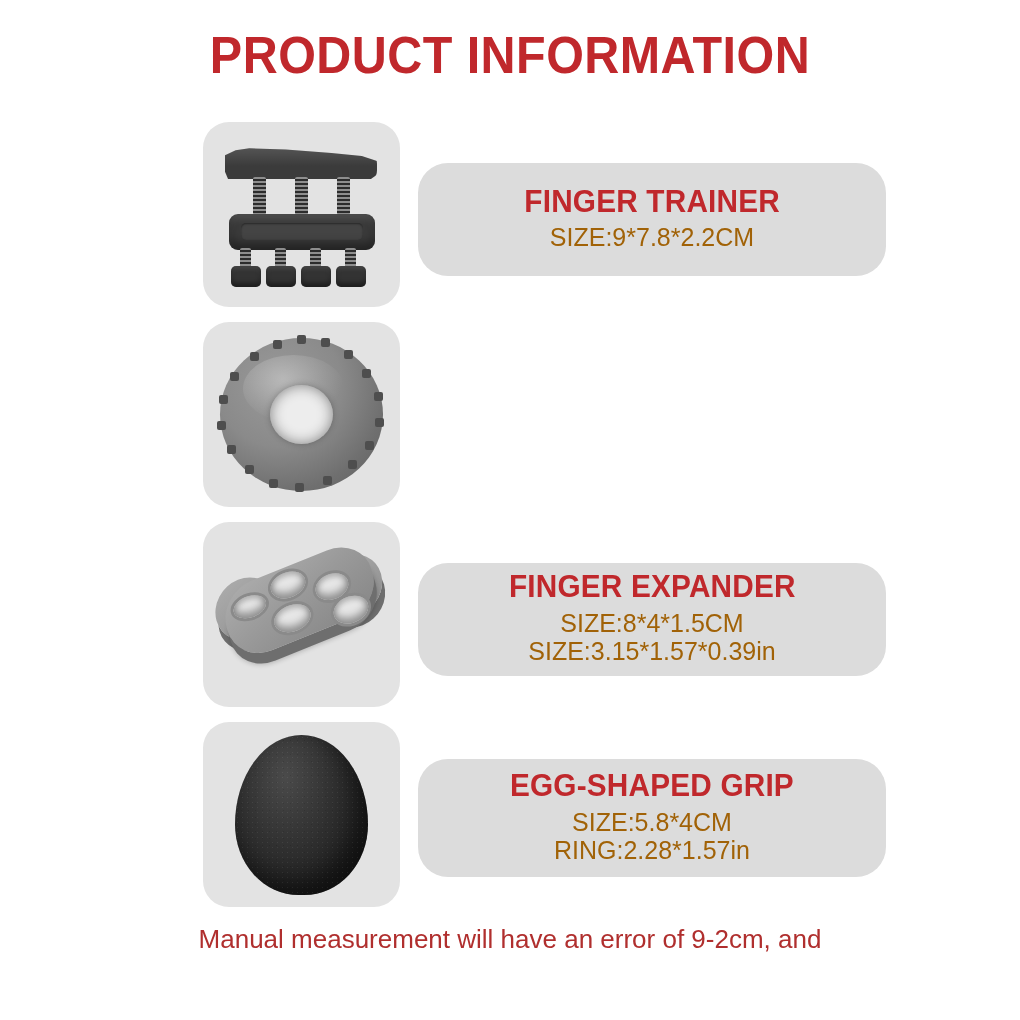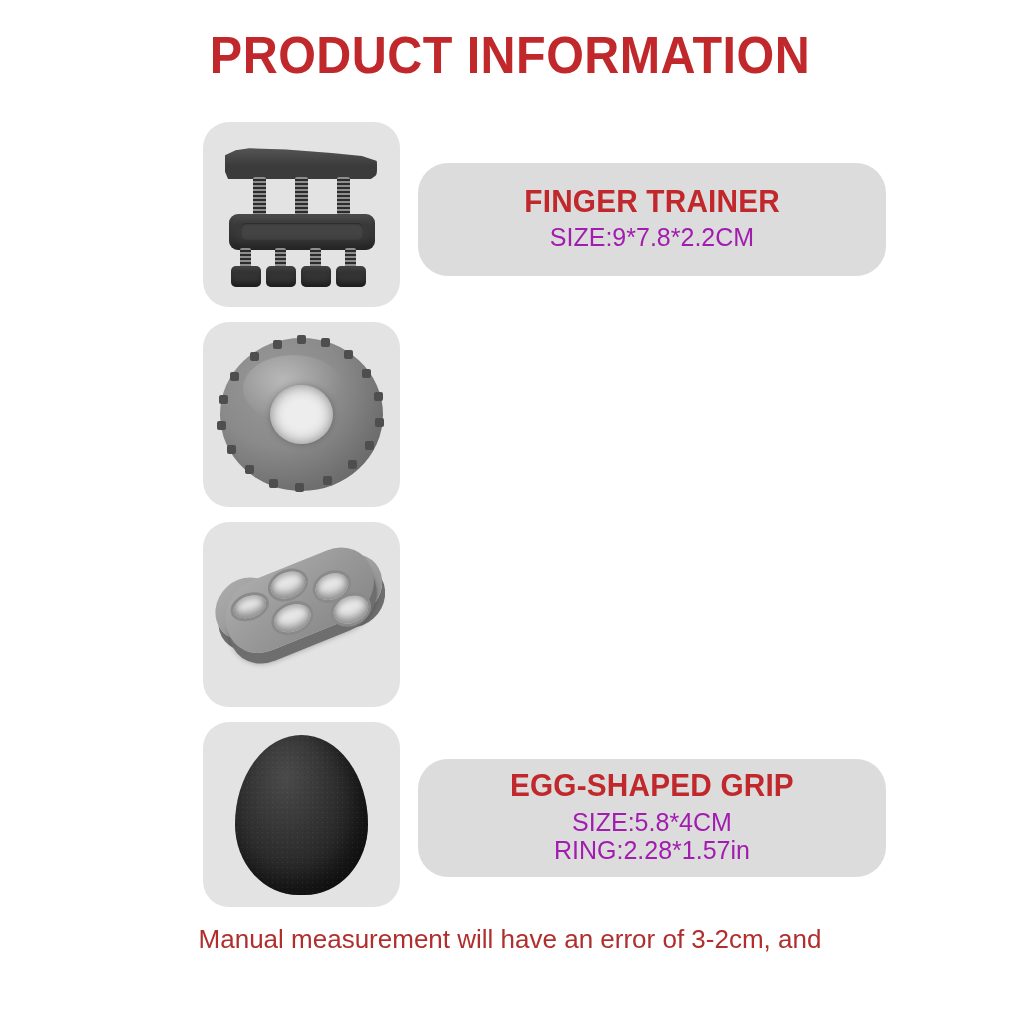--- a/index.html
+++ b/index.html
@@ -86,21 +86,21 @@
     color: #C0282C;
     font-weight: bold;
     font-size: 31px;
     letter-spacing: 0.2px;
     line-height: 1.05;
     transform: scaleX(0.96);
     white-space: nowrap;
     margin-bottom: 5px;
   }
   .label-size {
-    color: #a21caf;
+    color: #a16207;
     font-size: 25px;
     line-height: 1.13;
     white-space: nowrap;
     font-weight: normal;
   }
 
   
   .footer-note {
     position: absolute;
     top: 921px;
@@ -307,20 +307,25 @@
             <div class="fe-hole" style="left:16px;  top:28px; width:40px; height:27px; transform:rotate(6deg);"></div>
             <div class="fe-hole" style="left:58px;  top:20px; width:42px; height:31px; transform:rotate(6deg);"></div>
             <div class="fe-hole" style="left:52px;  top:52px; width:44px; height:32px; transform:rotate(6deg);"></div>
             <div class="fe-hole" style="left:101px; top:38px; width:40px; height:31px; transform:rotate(6deg);"></div>
             <div class="fe-hole" style="left:112px; top:66px; width:42px; height:32px; transform:rotate(6deg);"></div>
           </div>
         </div>
       </div>
     </div>
 
+    <div class="label-panel">
+      <div class="label-title">FINGER EXPANDER</div>
+      <div class="label-size">SIZE:8*4*1.5CM</div>
+      <div class="label-size">SIZE:3.15*1.57*0.39in</div>
+    </div>
   </div>
 
   <div class="row row-4">
 
     <div class="thumb-tile">
       <div class="thumb-stage">
         <div class="eg-wrap">
           <div class="eg-body"></div>
           <div class="eg-grain"></div>
         </div>
@@ -330,14 +335,14 @@
     <div class="label-panel">
       <div class="label-title">EGG-SHAPED GRIP</div>
       <div class="label-size">SIZE:5.8*4CM</div>
       <div class="label-size">RING:2.28*1.57in</div>
     </div>
   </div>
 
 </div>
 
 <div class="footer-note">
-  <span>Manual measurement will have an error of 3-2cm, and</span>
+  <span>Manual measurement will have an error of 9-2cm, and</span>
 </div>
 
 </body></html>

